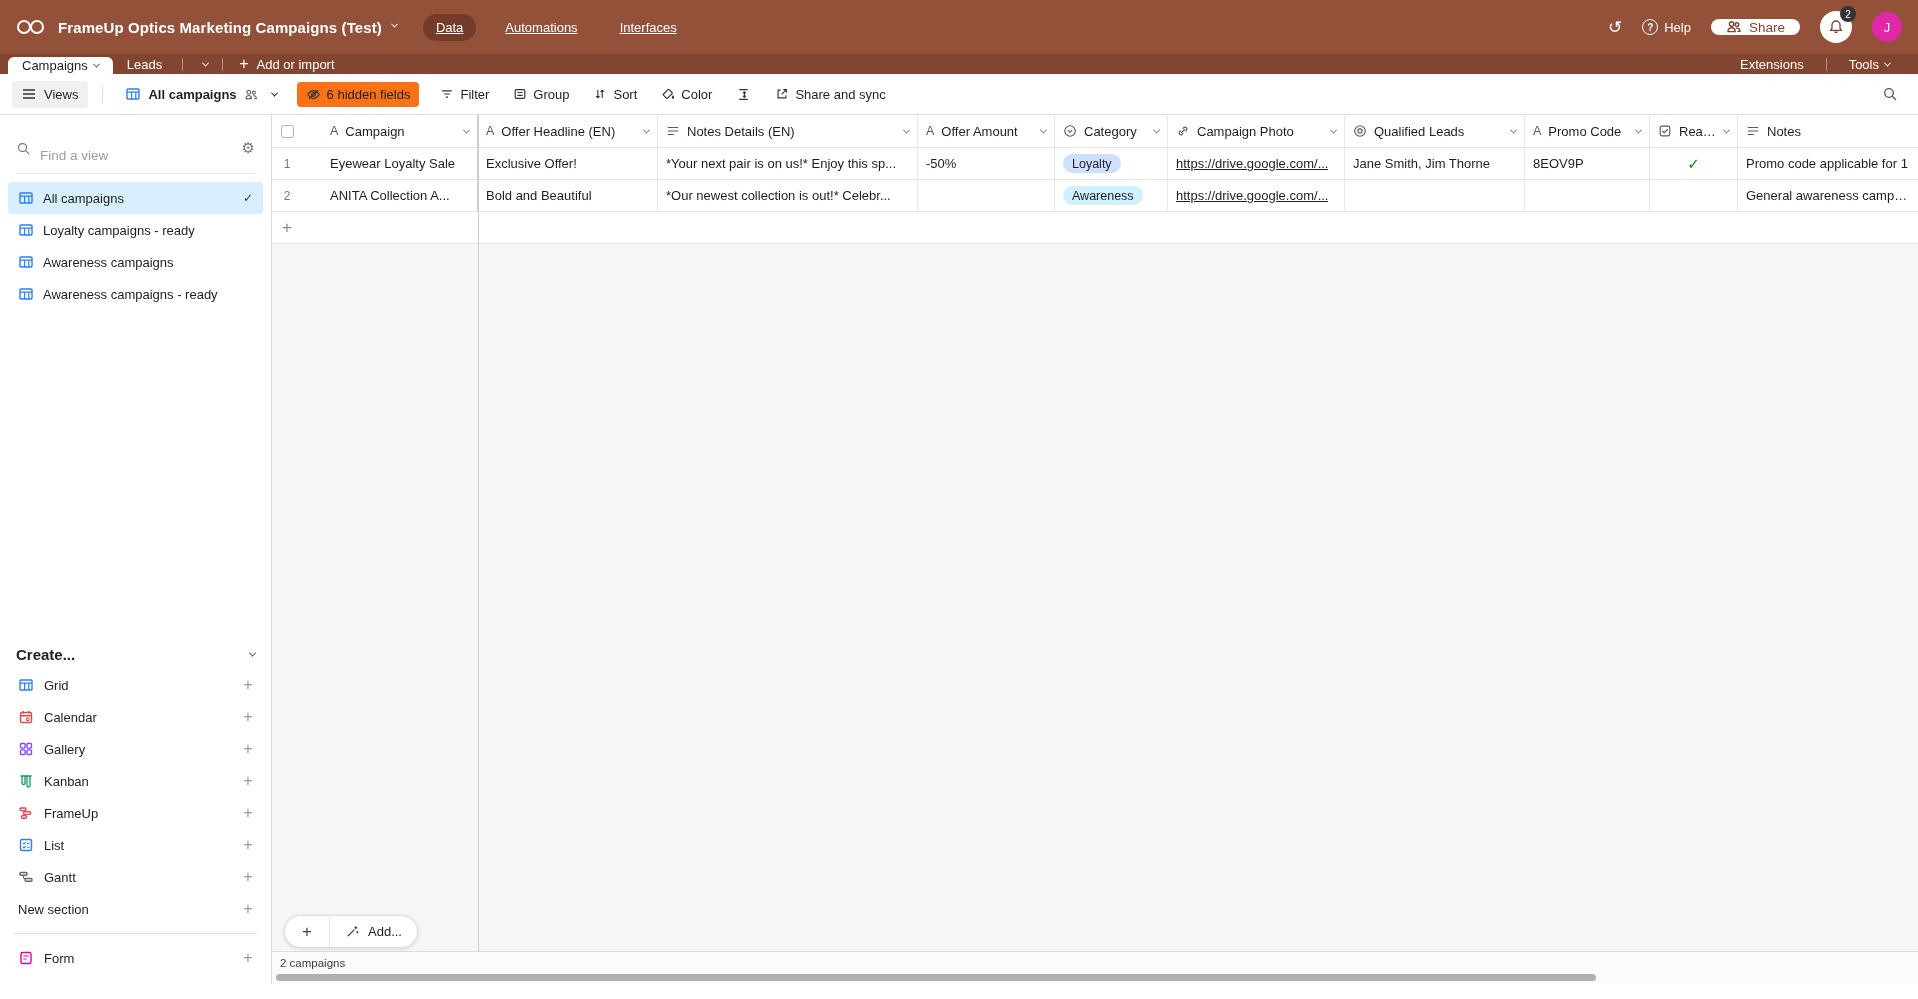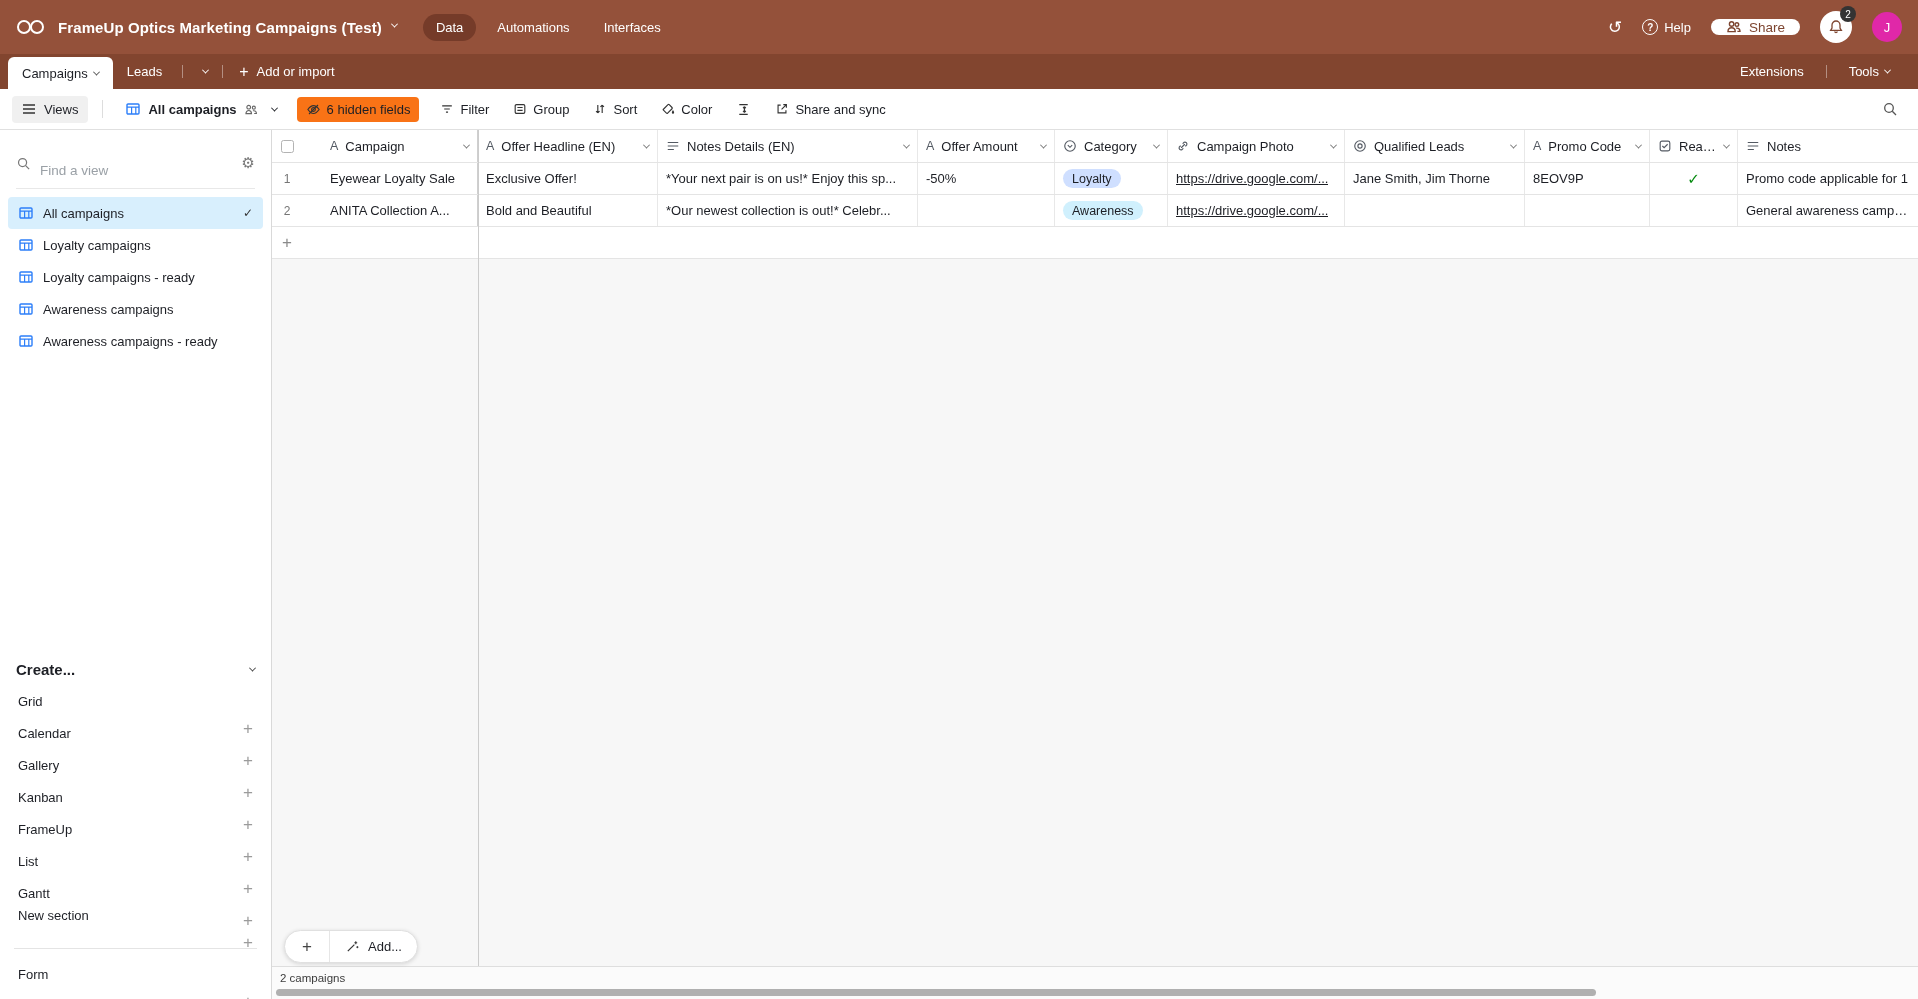--- a/index.html
+++ b/index.html
@@ -6,35 +6,35 @@
   html,body { width:1918px; height:999px; overflow:hidden; font-family:"Liberation Sans","DejaVu Sans",sans-serif; font-size:13px; color:#1d1f25; background:#fff; }
   svg { display:block; }
 
   
   .topbar { height:54px; background:#94513a; display:flex; align-items:center; padding:0 16px; color:#fff; }
   .logo { margin-right:12px; }
   .app-title { font-size:15px; font-weight:bold; letter-spacing:.1px; }
   .chev { display:inline-block; width:7px; height:7px; border-right:1.6px solid currentColor; border-bottom:1.6px solid currentColor; transform:rotate(45deg) translate(-1px,-1px); margin-left:6px; }
   .chev.sm { width:5px; height:5px; }
   .title-chev { margin:0 0 3px 10px; }
-  .topnav { display:flex; align-items:center; margin-left:26px; gap:8px; }
+  .topnav { display:flex; align-items:center; margin-left:26px; gap:16px;text-decoration:underline; }
   .topnav .navitem { padding:6px 13px; border-radius:9999px; font-size:13px; cursor:pointer; }
   .topnav .navitem.active { background:#753b29; }
   .topbar-right { margin-left:auto; display:flex; align-items:center; gap:20px; }
   .icon-btn { color:#fff; font-size:17px; line-height:1; cursor:pointer; }
   .help { display:flex; align-items:center; gap:6px; cursor:pointer; }
   .help .qmark { width:16px; height:16px; border:1.4px solid #fff; border-radius:50%; font-size:10px; display:flex; align-items:center; justify-content:center; font-weight:bold; }
   .share-btn { background:#fff; color:#7d4530; border-radius:9999px; padding:0 15px; display:flex; align-items:center; gap:7px; font-size:13.5px; cursor:pointer; }
   .bell-wrap { position:relative; }
   .bell-btn { width:32px; height:32px; background:#fff; border-radius:50%; display:flex; align-items:center; justify-content:center; cursor:pointer; }
   .bell-badge { position:absolute; top:-5px; right:-4px; background:#333; color:#fff; font-size:10px; min-width:16px; height:16px; border-radius:9999px; display:flex; align-items:center; justify-content:center; padding:0 4px; }
   .avatar { width:30px; height:30px; border-radius:50%; background:#e028a8; color:#fff; display:flex; align-items:center; justify-content:center; font-size:13px; cursor:pointer; }
 
   
-  .tabbar { height:35px; background:#82452f; display:flex; align-items:stretch; padding-left:8px; color:#fff; }
+  .tabbar { height:20px; background:#82452f; display:flex; align-items:stretch; padding-left:8px; color:#fff; }
   .tabbar .tab { display:flex; align-items:center; padding:0 14px; font-size:13px; cursor:pointer; }
   .tabbar .tab.active { background:#fff; color:#1d1f25; border-radius:6px 6px 0 0; margin-top:3px; }
   .tabbar .tab.active .chev { color:#555; }
   .vsep { width:1px; height:13px; background:rgba(255,255,255,.4); align-self:center; margin:0 6px; }
   .tab-chev-btn { display:flex; align-items:center; padding:0 8px; cursor:pointer; }
   .add-import { display:flex; align-items:center; gap:8px; padding:0 10px; cursor:pointer; }
   .plus { font-size:16px; font-weight:400; line-height:1; }
   .tabbar-right { margin-left:auto; display:flex; align-items:center; padding-right:18px; gap:6px; }
   .tabbar-right .titem { padding:0 10px; cursor:pointer; display:flex; align-items:center; }
 
@@ -57,21 +57,21 @@
   .find-input { border:none; outline:none; flex:1; font-size:13.5px; font-family:inherit; color:#1d1f25;margin-top:15px; }
   .find-input::placeholder { color:#9aa0a6; }
   .view-list { margin-top:8px; }
   .view-item { height:32px; display:flex; align-items:center; gap:9px; margin:0 8px; padding:0 10px; border-radius:4px; cursor:pointer; }
   .view-item.selected { background:#d8effd; }
   .view-item .vcheck { margin-left:auto; color:#333; font-size:12px; }
   .side-spacer { flex:1; }
   .create-hdr { display:flex; align-items:center; margin:0 16px 6px 16px; cursor:pointer; }
   .create-hdr .lbl { font-size:15px; font-weight:bold; }
   .create-hdr .chev { margin-left:auto; color:#444; }
-  .create-item { height:32px; display:flex; align-items:flex-start; gap:10px; margin:0 8px; padding:0 10px; border-radius:4px; cursor:pointer;flex-direction:column; }
+  .create-item { height:32px; display:flex; align-items:center; gap:10px; margin:0 8px; padding:0 10px; border-radius:4px; cursor:pointer; }
   .create-item .iplus { margin-left:auto; color:#9b9b9b; font-size:17px; }
   .side-div { height:1px; background:#e4e4e4; margin:8px 14px; }
   .side-bottom-pad { height:10px; }
 
   
   .grid-area { position:relative; flex:1; background:#f7f7f7; display:flex; flex-direction:column; overflow:hidden; }
   .tr { display:flex; align-items:stretch; background:#fff; }
   .thead { height:33px; border-bottom:1px solid #e4e4e4; }
   .row { height:32px; border-bottom:1px solid #e4e4e4; }
   .addrow { height:32px; border-bottom:1px solid #e4e4e4; background:#fff; display:flex; align-items:center; }
@@ -268,27 +268,20 @@
             <path d="M2 6.2 h12 M6.6 6.2 V13 M10.8 6.2 V13" stroke="#2d7ff9" stroke-width="1.2" fill="none"></path>
           </svg>
         <span>All campaigns</span>
         <span class="vcheck">✓</span>
       </div>
       <div class="view-item">
         <svg width="16" height="16" viewBox="0 0 16 16">
             <rect x="2" y="3" width="12" height="10" rx="1" fill="none" stroke="#2d7ff9" stroke-width="1.4"></rect>
             <path d="M2 6.2 h12 M6.6 6.2 V13 M10.8 6.2 V13" stroke="#2d7ff9" stroke-width="1.2" fill="none"></path>
           </svg>
-        <span>Loyalty campaigns</span>
-      </div>
-      <div class="view-item">
-        <svg width="16" height="16" viewBox="0 0 16 16">
-            <rect x="2" y="3" width="12" height="10" rx="1" fill="none" stroke="#2d7ff9" stroke-width="1.4"></rect>
-            <path d="M2 6.2 h12 M6.6 6.2 V13 M10.8 6.2 V13" stroke="#2d7ff9" stroke-width="1.2" fill="none"></path>
-          </svg>
         <span>Loyalty campaigns - ready</span>
       </div>
       <div class="view-item">
         <svg width="16" height="16" viewBox="0 0 16 16">
             <rect x="2" y="3" width="12" height="10" rx="1" fill="none" stroke="#2d7ff9" stroke-width="1.4"></rect>
             <path d="M2 6.2 h12 M6.6 6.2 V13 M10.8 6.2 V13" stroke="#2d7ff9" stroke-width="1.2" fill="none"></path>
           </svg>
         <span>Awareness campaigns</span>
       </div>
       <div class="view-item">

